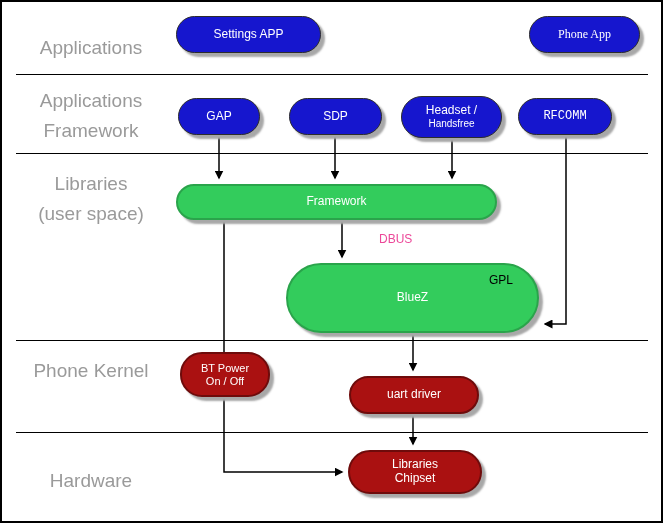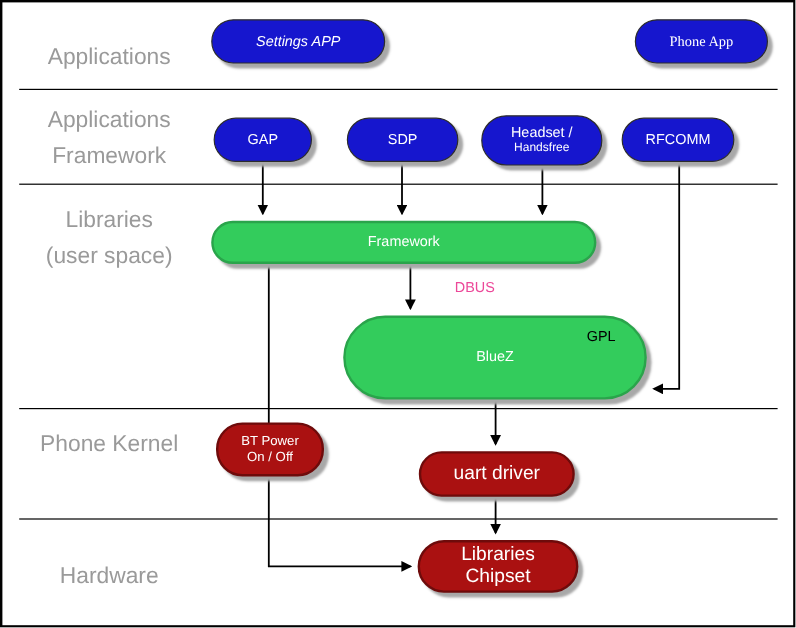--- a/index.html
+++ b/index.html
@@ -25,28 +25,28 @@
   .l-hardware { top:464px; }
   .node {
     position:absolute; display:flex; flex-direction:column;
     align-items:center; justify-content:center;
     color:#ffffff; text-align:center; z-index:2;
     box-shadow:4px 4px 2px #a8a8a8;
   }
   .node span { display:block; line-height:1.15; }
   .blue { background:#1616CE; border:1px solid #2c2c2c; border-radius:19px; font-size:12px; }
   .green { background:#33CC5C; border:2px solid #2aa44b; font-size:12px; }
-  .red { background:#AA1111; border:2px solid #6e0b0b; font-size:16px; }
-  .settings-app { left:174px; top:14px; width:145px; height:37px;font-style:italic; }
+  .red { background:#AA1111; border:2px solid #6e0b0b; font-size:12px; }
+  .settings-app { left:174px; top:14px; width:145px; height:37px; }
   .phone-app   { left:527px; top:14px; width:111px; height:37px;font-family:Liberation Serif, serif; }
   .gap-node    { left:176px; top:96px; width:82px;  height:37px;justify-content:center; }
   .sdp-node    { left:287px; top:96px; width:93px;  height:37px;text-align:center; }
   .headset     { left:399px; top:94px; width:101px; height:42px; border-radius:21px; }
   .headset .sub { font-size:10px; }
-  .rfcomm      { left:516px; top:96px; width:94px;  height:37px; }
+  .rfcomm      { left:516px; top:96px; width:94px;  height:37px;font-family:Liberation Mono, monospace; }
   .framework   { left:174px; top:182px; width:321px; height:36px; border-radius:18px; }
   .bluez       { left:284px; top:261px; width:253px; height:70px; border-radius:35px; }
   .btpower     { left:178px; top:350px; width:90px;  height:45px; border-radius:22px; font-size:11px; }
   .uart        { left:347px; top:374px; width:130px; height:38px; border-radius:19px; }
   .chipset     { left:346px; top:448px; width:134px; height:44px; border-radius:22px; }
   .gpl-label {
     position:absolute; right:24px; top:9px;
     color:#000; font-size:12px; line-height:1;
   }
   .edge-label {

